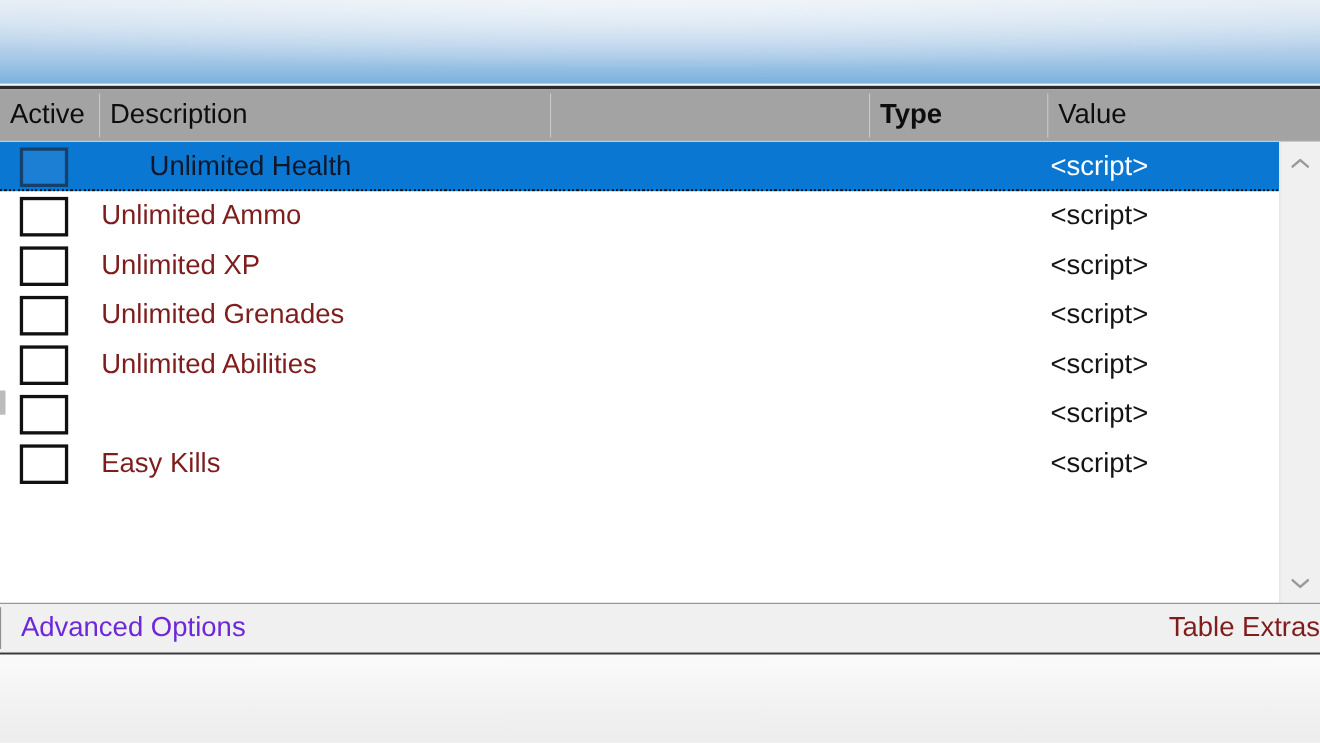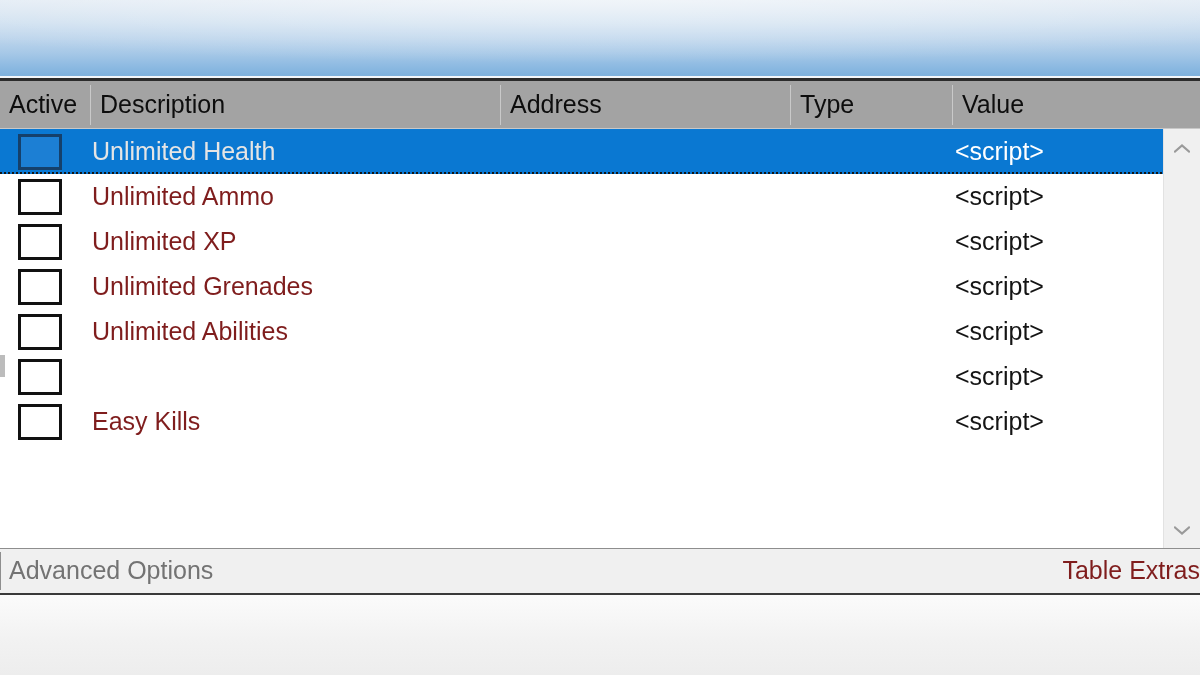--- a/index.html
+++ b/index.html
@@ -132,21 +132,21 @@
   .desc {
     position: absolute;
     left: 92px;
     top: 0;
     height: 45px;
     line-height: 44px;
     font-size: 25px;
     color: #7f1d1d;
     white-space: nowrap;
   }
-  .row.selected .desc { color: #e5e5e5; }
+  .row.selected .desc { color: #0f172a; margin-left: 44px; }
 
   .addr {
     position: absolute;
     left: 509px;
     top: 0;
     height: 45px;
     line-height: 44px;
     font-size: 25px;
     color: #141414;
     white-space: nowrap;
@@ -209,26 +209,26 @@
     left: 0;
     bottom: 0;
     width: 1200px;
     height: 45px;
     background: #f0f0f0;
     border-top: 1px solid #8e8e8e;
     box-sizing: border-box;
   }
   .status-left {
     position: absolute;
-    left: 9px;
+    left: 19px;
     top: 0;
     height: 36px;
     line-height: 43px;
     font-size: 25px;
-    color: #737373;
+    color: #6d28d9;
     white-space: nowrap;
   }
   .status-right {
     position: absolute;
     right: 0px;
     top: 0;
     height: 44px;
     line-height: 43px;
     font-size: 25px;
     color: #7f1d1d;
@@ -276,24 +276,23 @@
 
   <div class="table-window">
 
     <div class="table-header">
       <div class="hdr-cell" style="left:0px;width:90px;">Active</div>
       <div class="hdr-div" style="left:90px;"></div>
 
       <div class="hdr-cell" style="left:91px;width:409px;">Description</div>
       <div class="hdr-div" style="left:500px;"></div>
 
-      <div class="hdr-cell" style="left:501px;width:289px;">Address</div>
       <div class="hdr-div" style="left:790px;"></div>
 
-      <div class="hdr-cell" style="left:791px;width:161px;">Type</div>
+      <div class="hdr-cell" style="left:791px;width:161px;font-weight:bold;">Type</div>
       <div class="hdr-div" style="left:952px;"></div>
 
       <div class="hdr-cell" style="left:953px;width:247px;">Value</div>
     </div>
 
     <div class="grid-body">
 
       <div class="row selected">
         <div class="cb"></div>
         <div class="desc">Unlimited Health</div>

